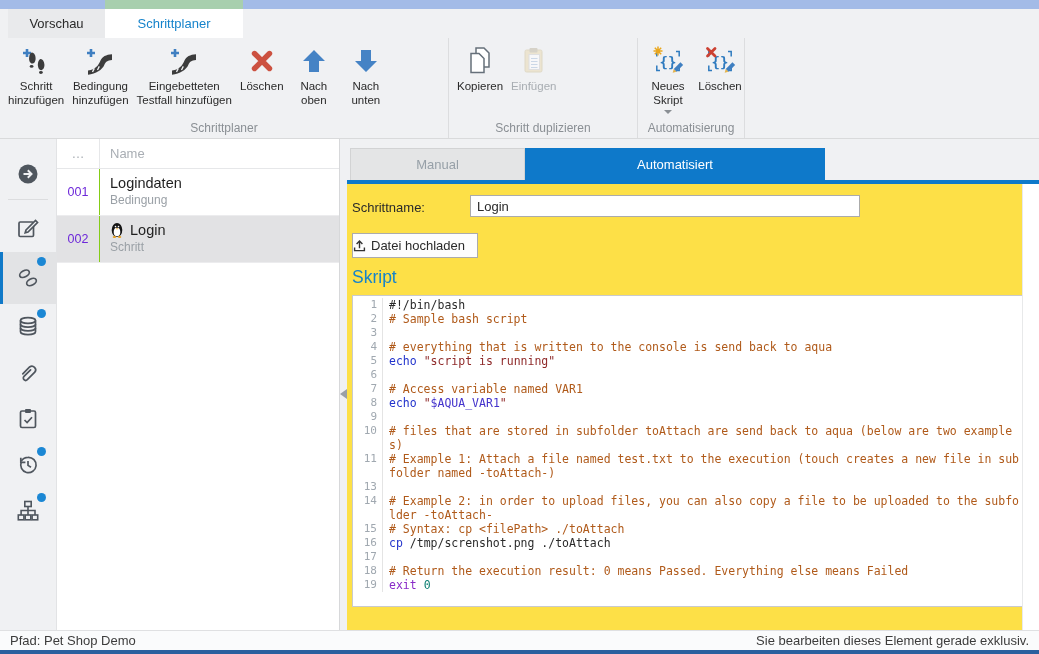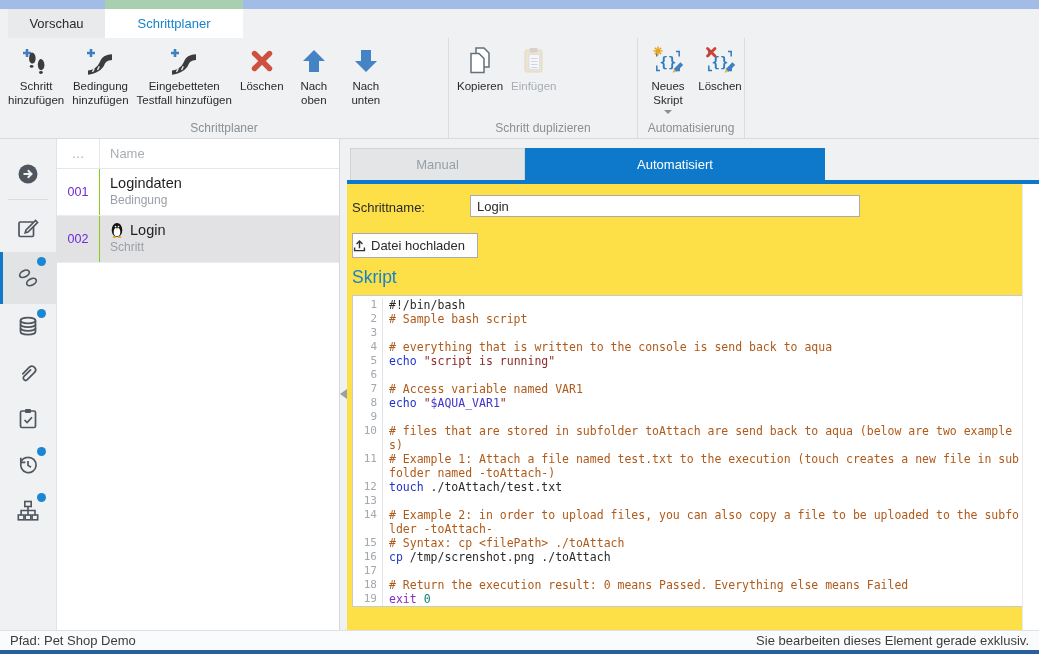--- a/index.html
+++ b/index.html
@@ -390,24 +390,20 @@
         </div>
         <div class="cline">
           <div class="ln">10</div>
           <div class="lc"><span class="c-com"># files that are stored in subfolder toAttach are send back to aqua (below are two examples)</span></div>
         </div>
         <div class="cline">
           <div class="ln">11</div>
           <div class="lc"><span class="c-com"># Example 1: Attach a file named test.txt to the execution (touch creates a new file in subfolder named -toAttach-)</span></div>
         </div>
         <div class="cline">
-          <div class="ln">12</div>
-          <div class="lc"><span class="c-kw">touch</span><span class="c-plain"> ./toAttach/test.txt</span></div>
-        </div>
-        <div class="cline">
           <div class="ln">13</div>
           <div class="lc"></div>
         </div>
         <div class="cline">
           <div class="ln">14</div>
           <div class="lc"><span class="c-com"># Example 2: in order to upload files, you can also copy a file to be uploaded to the subfolder -toAttach-</span></div>
         </div>
         <div class="cline">
           <div class="ln">15</div>
           <div class="lc"><span class="c-com"># Syntax: cp &lt;filePath&gt; ./toAttach</span></div>

